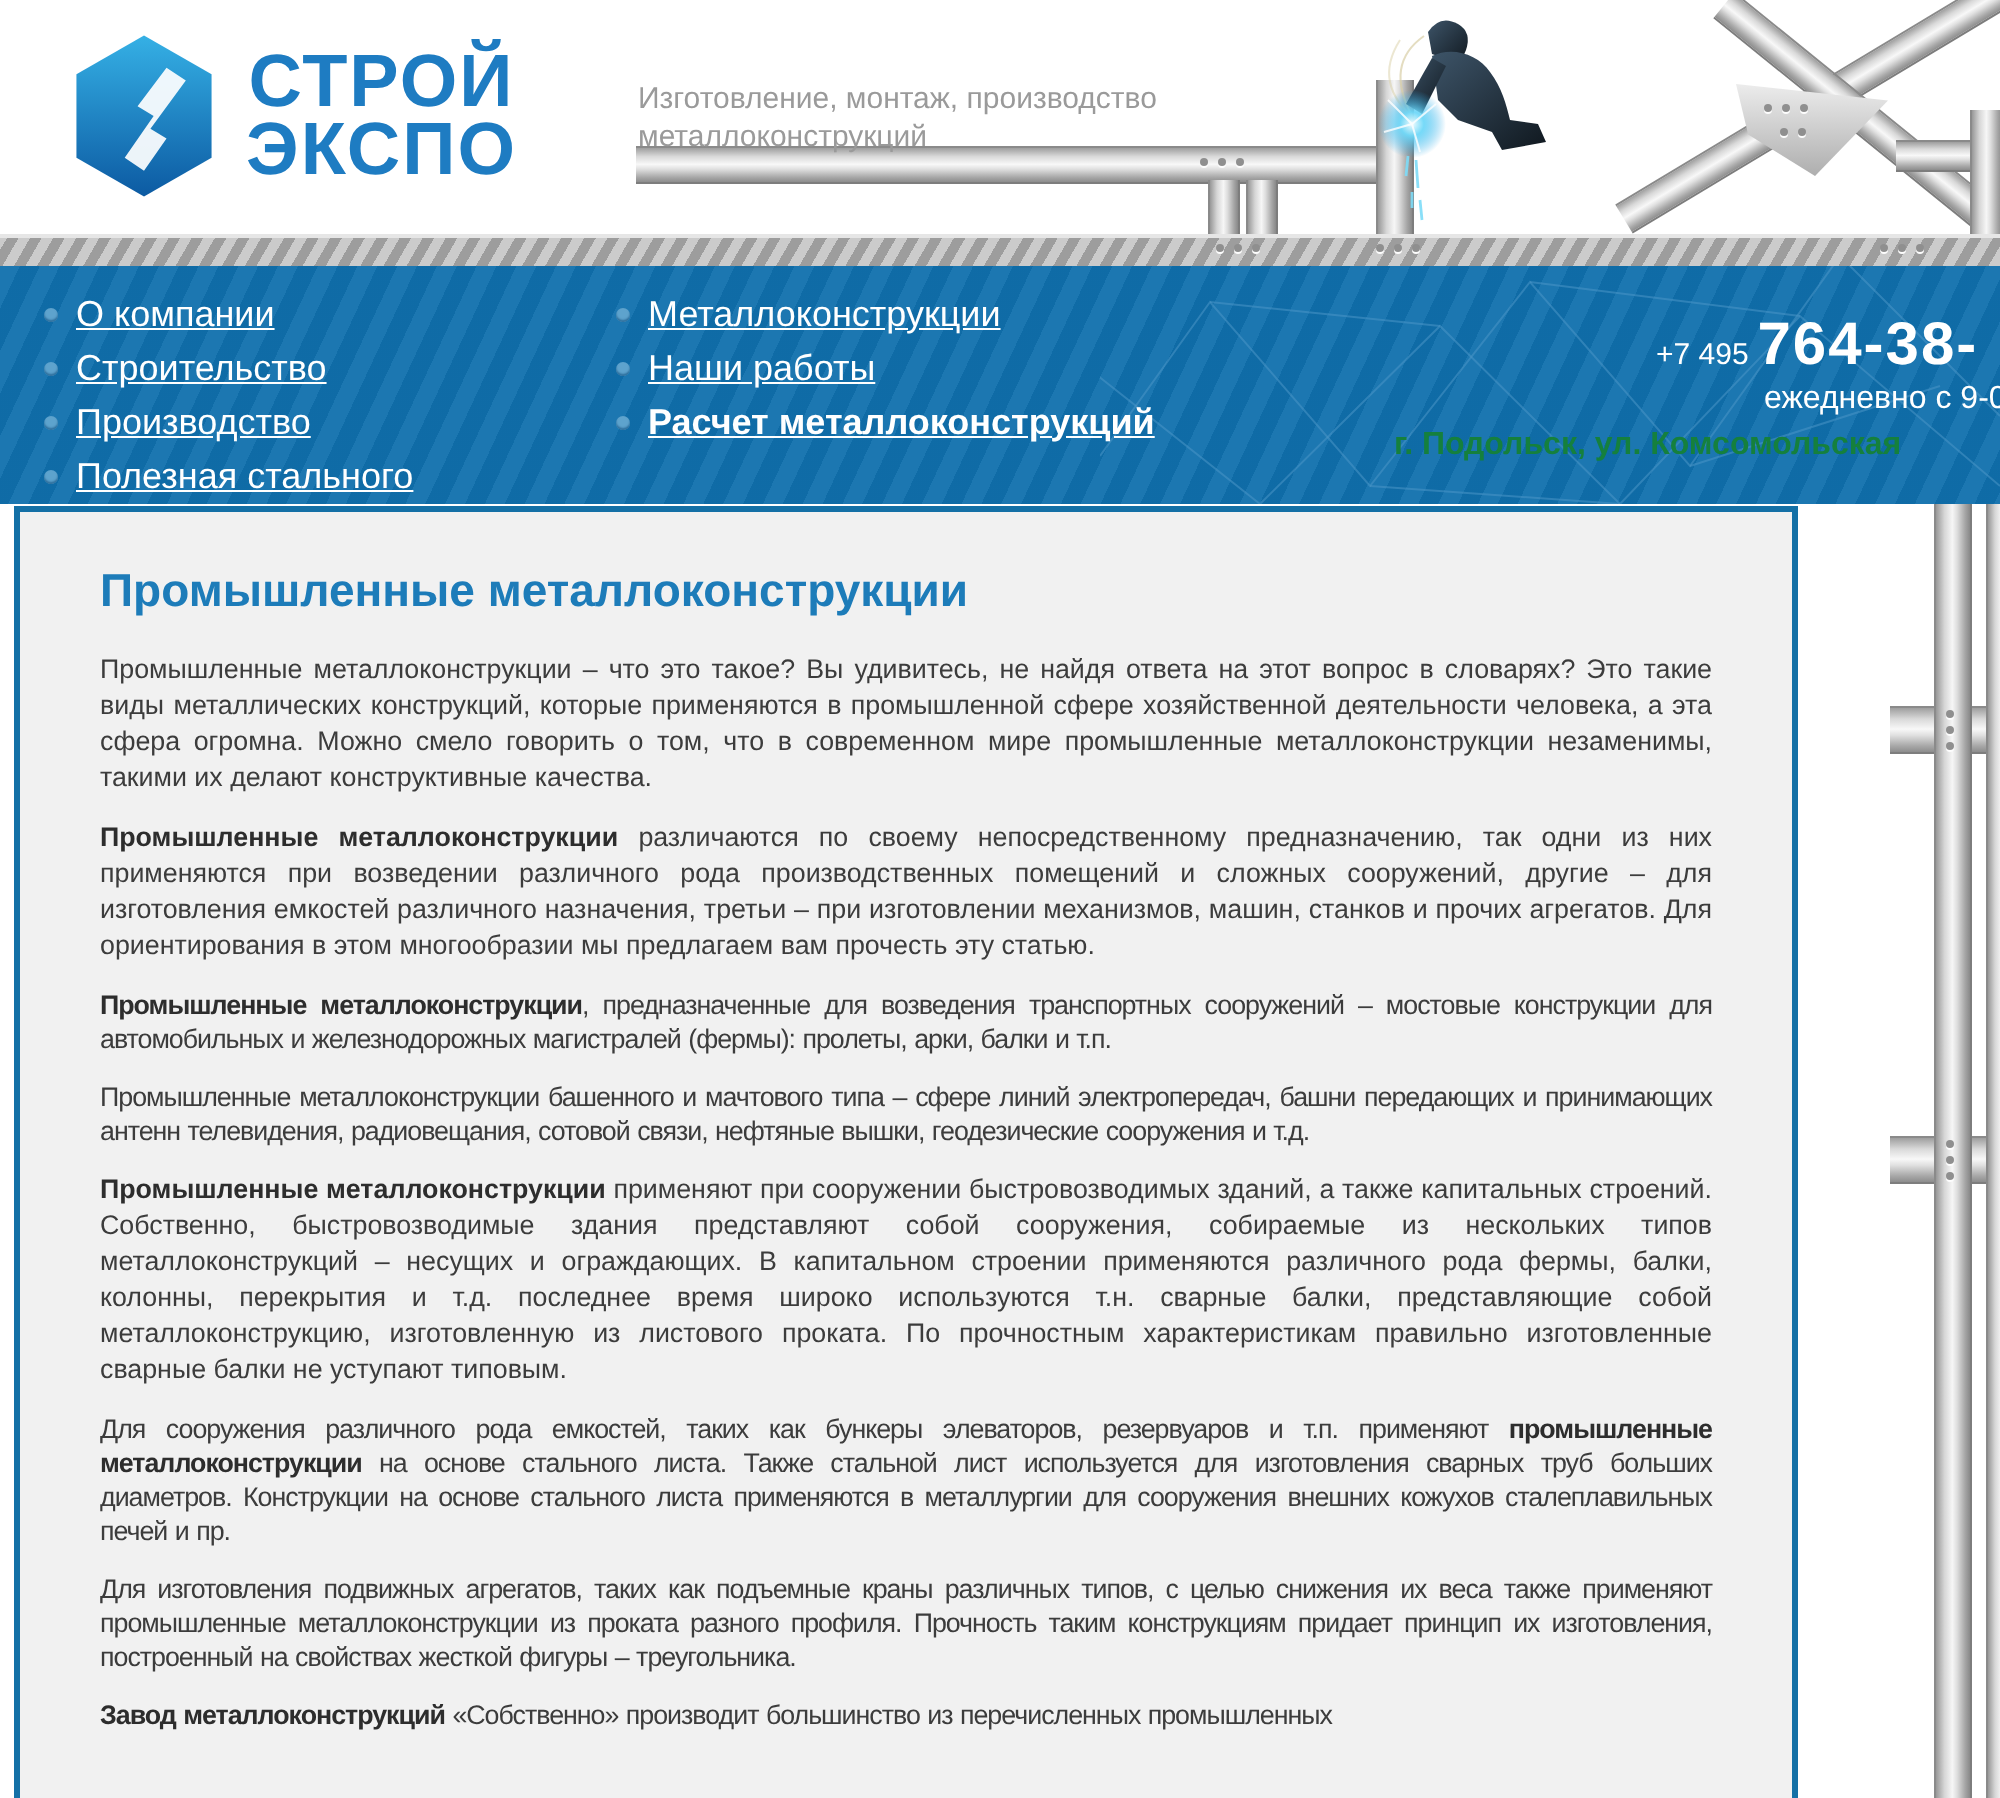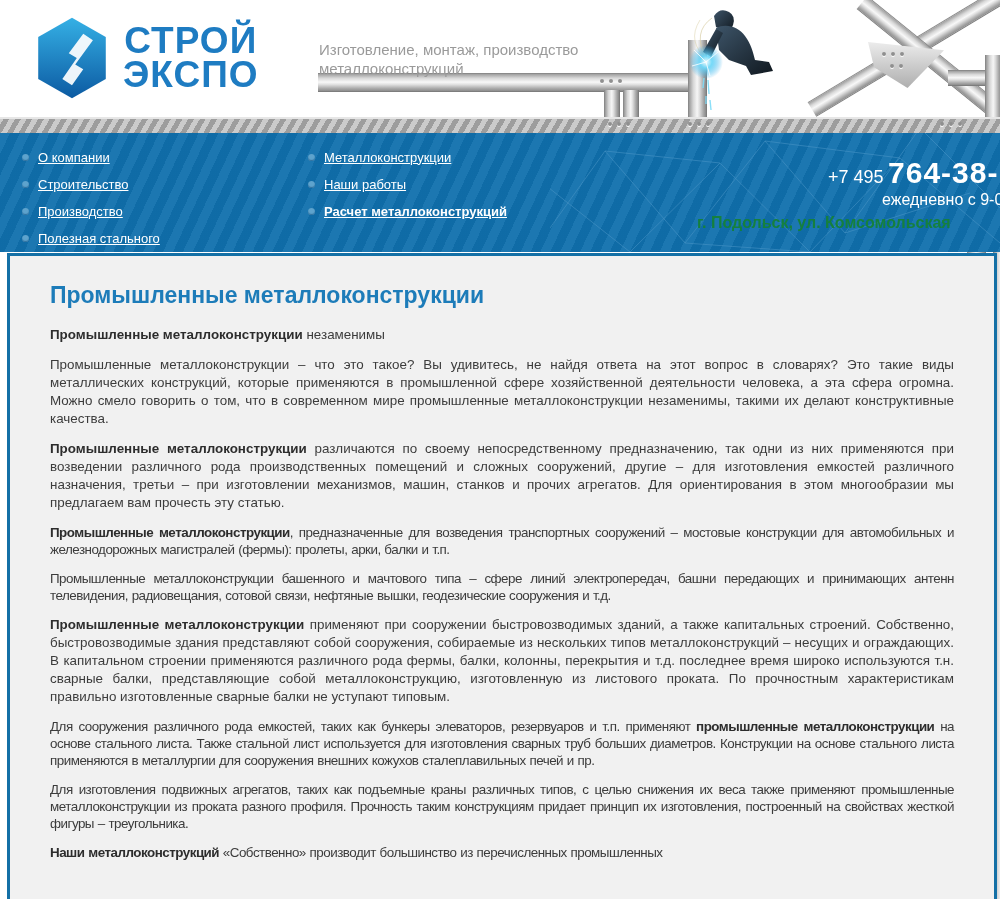--- a/index.html
+++ b/index.html
@@ -36,30 +36,30 @@
   
   .topnav{position:absolute;left:0;top:133px;width:1000px;height:119px;background:#1070ad;overflow:hidden;}
   .nav-stripes{position:absolute;left:0;top:0;width:1000px;height:119px;
     background:repeating-linear-gradient(115deg,rgba(255,255,255,.05) 0 9px,rgba(0,20,40,.05) 9px 18px);}
   .nav-poly{position:absolute;right:0;top:0;}
   .nav-col{position:absolute;top:15px;margin:0;padding:0;list-style:none;}
   .nav-col.col1{left:22px;}
   .nav-col.col2{left:308px;}
   .nav-col li{display:flex;align-items:center;height:18px;margin-bottom:9px;}
   .blt{width:7px;height:7px;border-radius:50%;background:#5ea3cd;box-shadow:inset 0 -1px 1px #2d6e9c;margin-right:9px;flex:none;}
-  .nav-col a{color:#ffffff;font-size:13px;text-decoration:underline;white-space:nowrap;}
+  .nav-col a{color:#ffffff;font-size:18px;text-decoration:underline;white-space:nowrap;}
   .nav-col li.strong a{font-weight:bold;}
   .phone{position:absolute;left:828px;top:156px;color:#fff;white-space:nowrap;}
-  .phone .pfx{font-size:18px;}
+  .phone .pfx{font-size:15px;}
   .phone .num{font-size:30px;font-weight:bold;letter-spacing:1px;}
   .hours{position:absolute;left:882px;top:191px;color:#fff;font-size:16px;white-space:nowrap;}
   .address{position:absolute;left:697px;top:214px;color:#15803d;font-size:16px;font-weight:bold;white-space:nowrap;}
 
   
-  .content{position:absolute;left:7px;top:253px;width:990px;height:646px;box-sizing:border-box;
+  .content{position:absolute;left:7px;top:253px;width:892px;height:646px;box-sizing:border-box;
     background:#f1f1f1;border:3px solid #1470a6;border-bottom:none;
     padding:26px 40px 10px 40px;overflow:hidden;}
   .content h1{margin:0 0 17px 0;font-size:23px;font-weight:bold;color:#1d7cb9;}
   .content p{margin:0 0 12px 0;font-size:13.4px;line-height:18px;color:#3c3c3c;text-align:justify;}
   .content p.narrow{letter-spacing:-.5px;line-height:17px;word-spacing:.5px;}
   .content p b{color:#2d2d2d;}
 
   
   .pole-r1{left:967px;top:252px;width:17px;height:647px;}
   .pole-r2{left:993px;top:252px;width:14px;height:647px;}
@@ -236,25 +236,24 @@
     </div>
   <div class="rivets vert" style="left:973px;top:570px;">
       <i></i>
       <i></i>
       <i></i>
     </div>
 
   <main class="content">
     <h1>Промышленные металлоконструкции</h1>
     <div id="article-body">
-        <p><b>Промышленные металлоконструкции</b><span> незаменимы</span></p>
         <p><span>Промышленные металлоконструкции – что это такое? Вы удивитесь, не найдя ответа на этот вопрос в словарях? Это такие виды металлических конструкций, которые применяются в промышленной сфере хозяйственной деятельности человека, а эта сфера огромна. Можно смело говорить о том, что в современном мире промышленные металлоконструкции незаменимы, такими их делают конструктивные качества.</span></p>
         <p><b>Промышленные металлоконструкции</b><span> различаются по своему непосредственному предназначению, так одни из них применяются при возведении различного рода производственных помещений и сложных сооружений, другие – для изготовления емкостей различного назначения, третьи – при изготовлении механизмов, машин, станков и прочих агрегатов. Для ориентирования в этом многообразии мы предлагаем вам прочесть эту статью.</span></p>
         <p class="narrow"><b>Промышленные металлоконструкции</b><span>, предназначенные для возведения транспортных сооружений – мостовые конструкции для автомобильных и железнодорожных магистралей (фермы): пролеты, арки, балки и т.п.</span></p>
         <p class="narrow"><span>Промышленные металлоконструкции башенного и мачтового типа – сфере линий электропередач, башни передающих и принимающих антенн телевидения, радиовещания, сотовой связи, нефтяные вышки, геодезические сооружения и т.д.</span></p>
         <p><b>Промышленные металлоконструкции</b><span> применяют при сооружении быстровозводимых зданий, а также капитальных строений. Собственно, быстровозводимые здания представляют собой сооружения, собираемые из нескольких типов металлоконструкций – несущих и ограждающих. В капитальном строении применяются различного рода фермы, балки, колонны, перекрытия и т.д. последнее время широко используются т.н. сварные балки, представляющие собой металлоконструкцию, изготовленную из листового проката. По прочностным характеристикам правильно изготовленные сварные балки не уступают типовым.</span></p>
         <p class="narrow"><span>Для сооружения различного рода емкостей, таких как бункеры элеваторов, резервуаров и т.п. применяют </span><b>промышленные металлоконструкции</b><span> на основе стального листа. Также стальной лист используется для изготовления сварных труб больших диаметров. Конструкции на основе стального листа применяются в металлургии для сооружения внешних кожухов сталеплавильных печей и пр.</span></p>
         <p class="narrow"><span>Для изготовления подвижных агрегатов, таких как подъемные краны различных типов, с целью снижения их веса также применяют промышленные металлоконструкции из проката разного профиля. Прочность таким конструкциям придает принцип их изготовления, построенный на свойствах жесткой фигуры – треугольника.</span></p>
-        <p class="narrow"><b>Наши металлоконструкций</b><span> «Собственно» производит большинство из перечисленных промышленных</span></p>
+        <p class="narrow"><b>Завод металлоконструкций</b><span> «Собственно» производит большинство из перечисленных промышленных</span></p>
       </div>
   </main>
 
 </div>
 
 </body></html>

